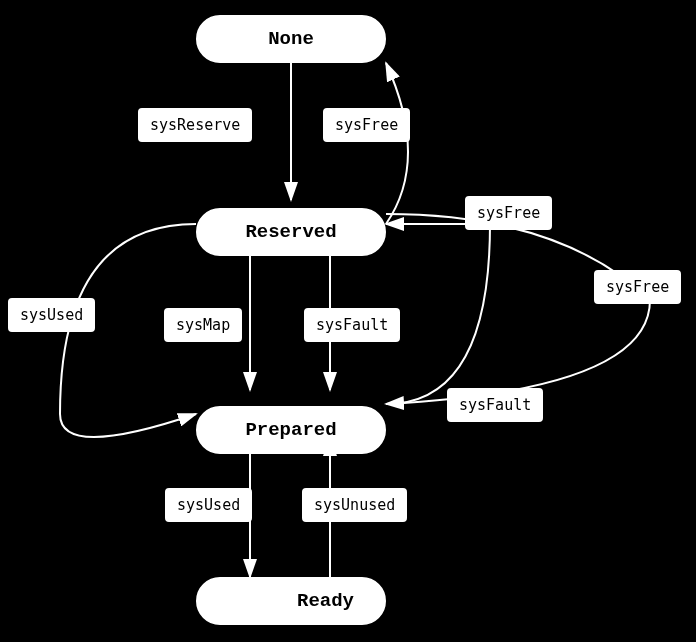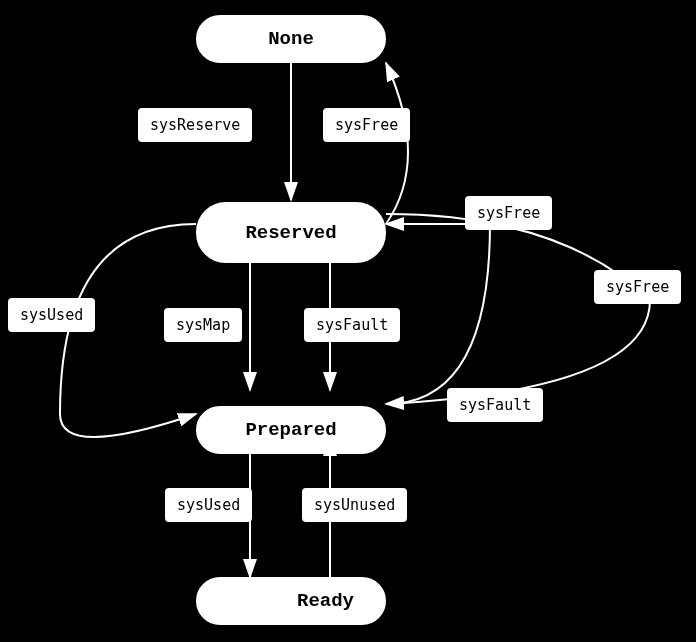--- a/index.html
+++ b/index.html
@@ -70,21 +70,21 @@
 
   <line x1="250" y1="438" x2="250" y2="577" stroke="white" stroke-width="2" marker-end="url(#arrow)"></line>
 
   <line x1="330" y1="577" x2="330" y2="438" stroke="white" stroke-width="2" marker-end="url(#arrow)"></line>
 </svg>
 
 <div class="node node-rounded" style="left:196px; top:15px; width:190px; height:48px; display:flex; align-items:center; justify-content:center;">
   <span>None</span>
 </div>
 
-<div class="node node-rounded" style="left:196px; top:202px; width:190px; height:61px; display:flex; align-items:center; justify-content:center;">
+<div class="node node-rounded" style="left:196px; top:208px; width:190px; height:48px; display:flex; align-items:center; justify-content:center;">
   <span>Reserved</span>
 </div>
 
 <div class="node node-rounded" style="left:196px; top:406px; width:190px; height:48px; display:flex; align-items:center; justify-content:center;">
   <span>Prepared</span>
 </div>
 
 <div class="node node-rounded" style="left:196px; top:577px; width:190px; height:48px; display:flex; align-items:center; justify-content:flex-end;">
   <span>Ready</span>
 </div>

